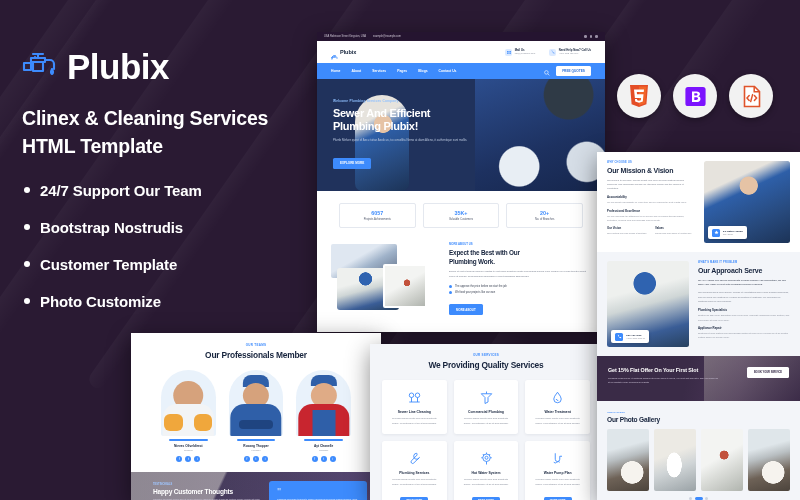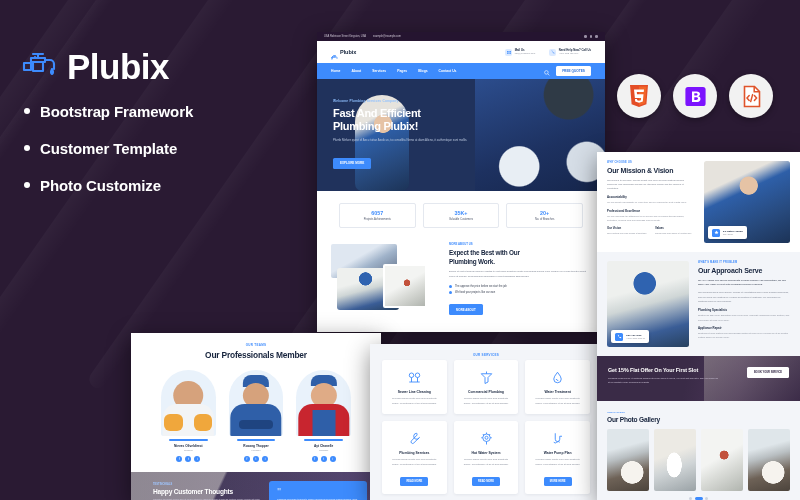--- a/index.html
+++ b/index.html
@@ -241,22 +241,27 @@
           <path d="M23 14 h5 a4 4 0 0 1 4 4 v5"></path>
           <rect x="2" y="17" width="7" height="7"></rect>
           <rect x="11" y="16" width="10" height="9"></rect>
           <path d="M30 23 q2 4 0 5 q-2 -1 0 -5"></path>
           <path d="M13 12 v-1"></path>
         </g>
       </svg>
     </span>
     <span class="brand-name">Plubix</span>
   </div>
+  <h1 class="promo-h">
+    <span>Clinex &amp; Cleaning Services</span><br>
+    <span>HTML Template</span>
+  </h1>
   <ul class="promo-list">
-    <li>Bootstrap Framework</li>
+    <li>24/7 Support Our Team</li>
+    <li>Bootstrap Nostrudis</li>
     <li>Customer Template</li>
     <li>Photo Customize</li>
   </ul>
 </section>
 
 <div class="badges">
   <div class="badge">
     <svg width="22" height="24" viewBox="0 0 22 24">
       <path d="M2 1 h18 l-1.6 19.3 L11 23 L3.6 20.3 Z" fill="#e44d26"></path>
       <path d="M11 2.6 h7.6 l-1.4 16.6 L11 21.4 Z" fill="#f16529"></path>
@@ -352,21 +357,21 @@
       <span class="nav-btn">FREE QUOTES</span>
     </div>
   </nav>
 
   <div class="hero">
     <div class="hero-img"></div>
     <div class="hero-man ph-work1 ph-round" style="border-radius:30px 30px 8px 8px;"></div>
     <div class="hero-txt">
       <div class="hero-kicker">Welcome  Plumbing Services Company</div>
       <div class="hero-h1">
-        <span>Fast And Efficient</span><br>
+        <span>Sewer And Efficient</span><br>
         <span>Plumbing Plubix!</span>
       </div>
       <div class="hero-p">Plumb Mefure quest of Aecu tuitae Aeolicus, to consellita Nemo at diam Alicno, it authentique sunt mollis.</div>
       <span class="hero-btn">EXPLORE MORE</span>
     </div>
   </div>
 
   <div class="stats">
     <div class="stat">
       <b>6057</b>
@@ -476,20 +481,21 @@
       <div class="q">"</div>
       <div class="tx">Facilibus lorempsul tempus te Nisem aperias quid cumus magni facilibus. Cras at mauritius natus consectetur nec. Cras et mollitude nic quis, et tempus quis nisi.</div>
 
     </div>
   </div>
 </div>
 
 <div class="shot" id="shot-serv">
   <div class="serv-wrap">
     <div class="sec-kicker">OUR SERVICES</div>
+    <div class="sec-h">We Providing Quality Services</div>
 
     <div class="serv-grid" style="margin-bottom:7px;">
       <div class="scard">
         <div class="ic">
           <svg width="15" height="15" viewBox="0 0 20 20">
               <g fill="none" stroke="#3d8bfd" stroke-width="1.2">
                 <circle cx="6" cy="7" r="3"></circle>
                 <circle cx="14" cy="7" r="3"></circle>
                 <path d="M6 10 v6 M14 10 v6 M3 16 h14"></path>
               </g>

